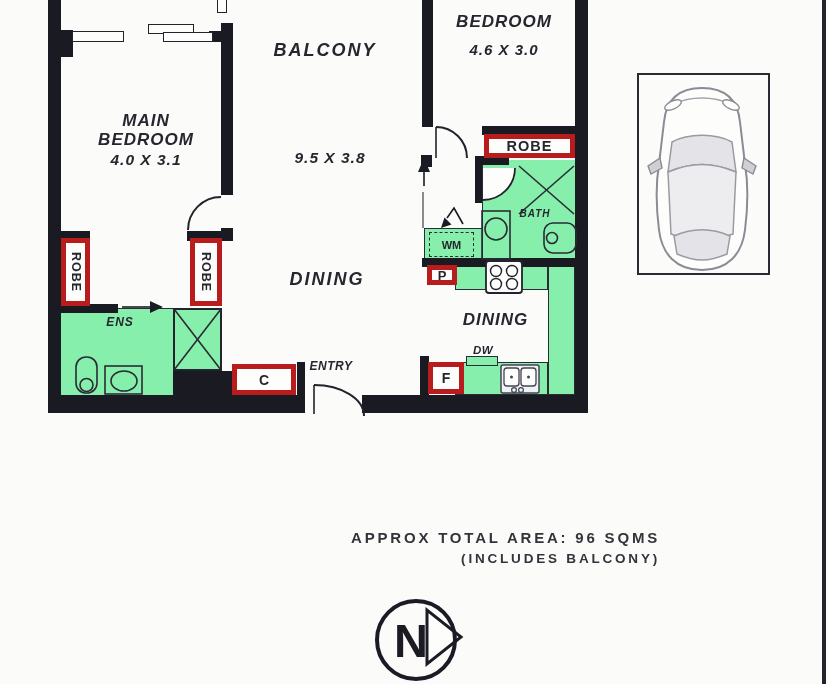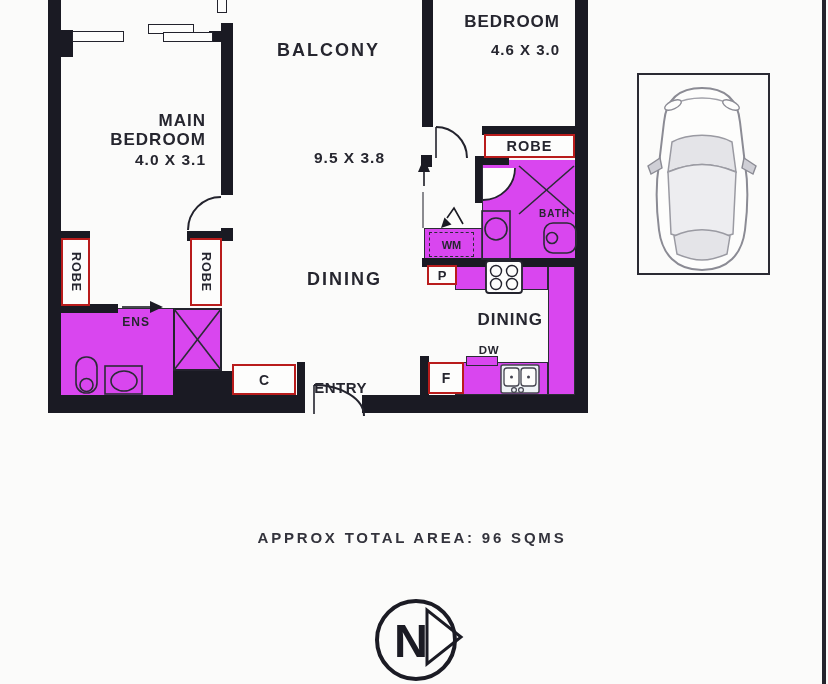--- a/index.html
+++ b/index.html
@@ -1,30 +1,30 @@
 <!DOCTYPE html>
 <html><head>
 <meta charset="utf-8">
 <style>
   html,body{margin:0;padding:0;background:#fff;}
   #stage{position:relative;width:828px;height:684px;background:#fbfbfa;overflow:hidden;
          font-family:"Liberation Sans",sans-serif;color:#23232c;}
   .abs{position:absolute;}
   .wall{position:absolute;background:#1a1a23;}
-  .blue{position:absolute;background:#d946ef;}
-  .wbox{position:absolute;background:#fdfdfc;border:2px solid #b91c1c;box-sizing:border-box;}
+  .blue{position:absolute;background:#86efac;}
+  .wbox{position:absolute;background:#fdfdfc;border:5px solid #b91c1c;box-sizing:border-box;}
   .win{position:absolute;background:#fdfdfc;border:1.5px solid #23232d;box-sizing:border-box;}
-  .lbl{position:absolute;text-align:right;font-weight:700;color:#26262f;letter-spacing:1px;line-height:1.1;}
+  .lbl{position:absolute;text-align:center;font-weight:700;color:#26262f;letter-spacing:1px;line-height:1.1;font-style:italic;}
   .dims{font-weight:600;}
   .boxlbl{display:flex;align-items:center;justify-content:center;height:100%;width:100%;
           font-weight:700;color:#26262f;}
   .vert{position:absolute;top:50%;left:50%;transform:translate(-50%,-50%) rotate(90deg);
         font-weight:700;letter-spacing:1px;color:#26262f;white-space:nowrap;}
   svg{position:absolute;left:0;top:0;pointer-events:none;}
-  .footer-line{position:absolute;left:164px;width:496px;text-align:center;font-weight:700;
+  .footer-line{position:absolute;left:164px;width:496px;text-align:right;font-weight:700;
                letter-spacing:2.8px;color:#33333c;}
   .edge{position:absolute;background:#23232c;}
 </style>
 </head>
 <body>
 
 <div id="stage">
 
   <div class="blue" style="left:61px;top:308px;width:161px;height:87px;border-top:1.5px solid #2b2b36;box-sizing:border-box;"></div>
   <div class="blue" style="left:173px;top:308px;width:49px;height:63px;border:2px solid #23232d;box-sizing:border-box;"></div>
@@ -188,19 +188,20 @@
   <div class="lbl" style="left:270px;top:41px;width:110px;font-size:18px;letter-spacing:2px;">BALCONY</div>
   <div class="lbl dims" style="left:275px;top:149px;width:110px;font-size:15.5px;">9.5 X 3.8</div>
   <div class="lbl" style="left:272px;top:270px;width:110px;font-size:18px;letter-spacing:2px;">DINING</div>
   <div class="lbl" style="left:448px;top:13px;width:112px;font-size:17px;">
     <div>BEDROOM</div>
     <div class="dims" style="font-size:15px;margin-top:10px;">4.6 X 3.0</div>
   </div>
   <div class="lbl" style="left:500px;top:208px;width:70px;font-size:10px;">BATH</div>
   <div class="lbl" style="left:448px;top:311px;width:95px;font-size:17px;">DINING</div>
   <div class="lbl" style="left:90px;top:316px;width:60px;font-size:12px;">ENS</div>
-  <div class="lbl" style="left:295px;top:380px;width:72px;font-size:15px;letter-spacing:0.5px;">ENTRY</div>
+  <div class="lbl" style="left:295px;top:360px;width:72px;font-size:12px;letter-spacing:0.5px;">ENTRY</div>
   <div class="lbl" style="left:467px;top:344px;width:32px;font-size:11.5px;letter-spacing:0.5px;">DW</div>
 
   <div class="footer-line" style="top:529px;font-size:15px;">APPROX TOTAL AREA: 96 SQMS</div>
+  <div class="footer-line" style="top:551px;font-size:13.5px;">(INCLUDES BALCONY)</div>
 
   <div class="edge" style="left:822px;top:0;width:4px;height:684px;"></div>
 </div>
 
 </body></html>

